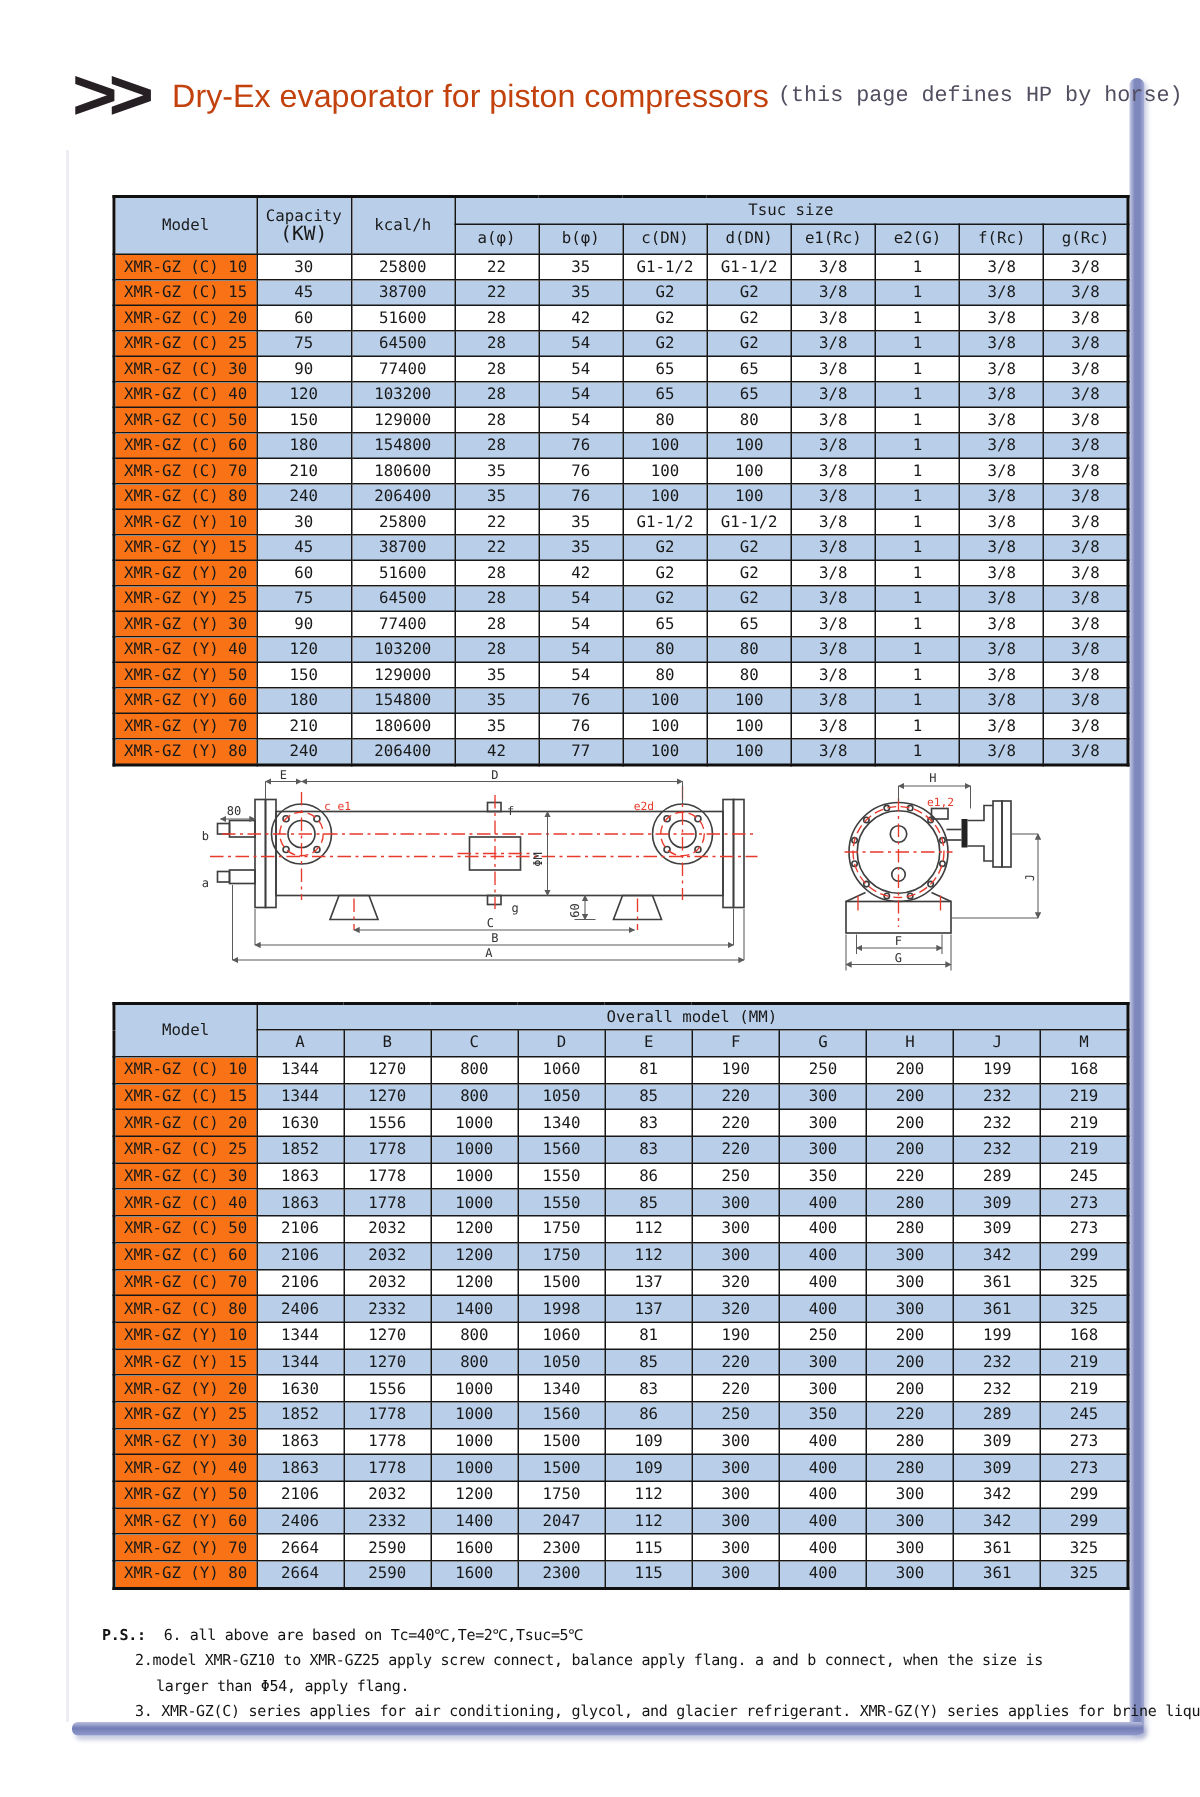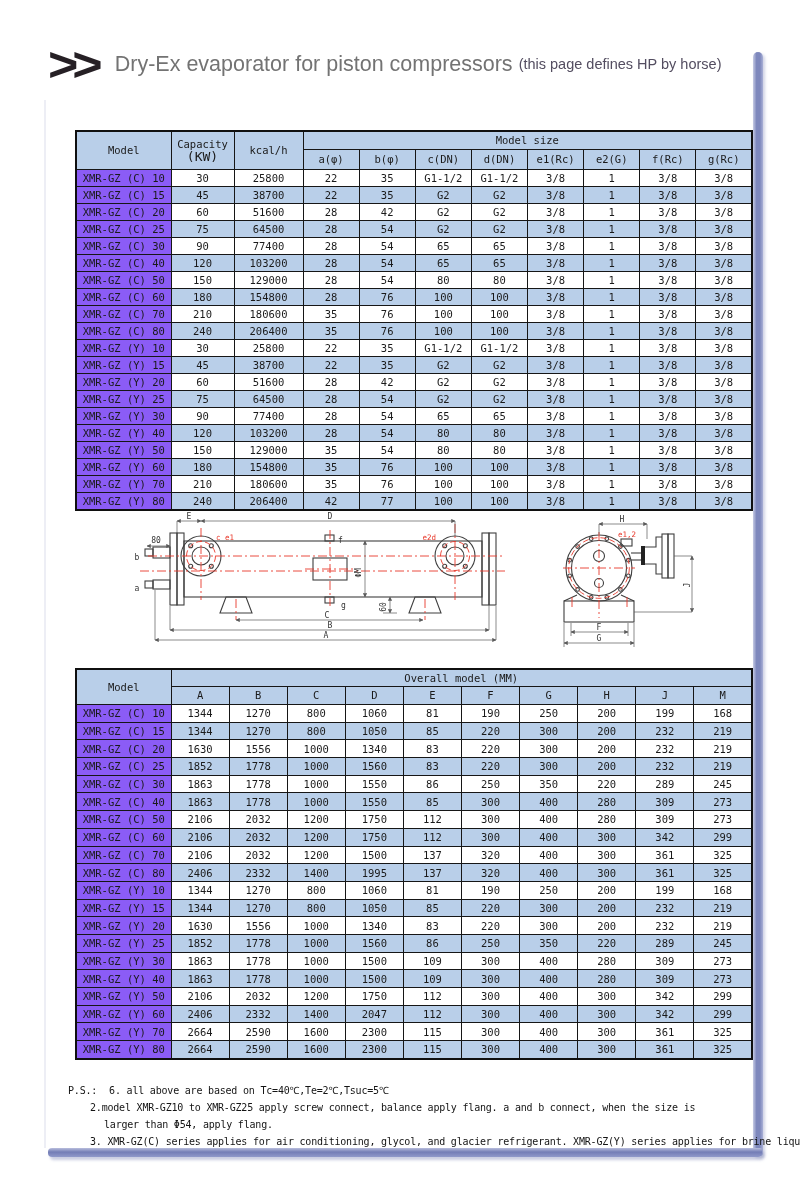--- a/index.html
+++ b/index.html
@@ -10,51 +10,51 @@
     background:linear-gradient(90deg,#c6cbe4,#7e88bd 35%,#7e88bd 70%,#aab1d6);
     border-radius:6px 6px 3px 3px;box-shadow:2px 2px 3px rgba(120,130,180,.35);}
   .frame-bottom{position:absolute;left:48px;top:1148px;width:714px;height:9px;
     background:linear-gradient(180deg,#b9bedd,#737db6 45%,#9099ca);
     border-radius:4px 2px 4px 4px;box-shadow:2px 3px 3px rgba(120,130,180,.4);}
   .frame-left{position:absolute;left:44px;top:100px;width:2px;height:1048px;background:#edeef5;}
   
   .hdr{position:absolute;left:48px;top:38px;display:flex;align-items:center;}
   .chev{font-family:"Liberation Sans",sans-serif;font-size:52px;font-weight:bold;
         letter-spacing:-6px;color:#262025;line-height:1;margin-right:18px;transform:scaleY(.92);}
-  .ttl{font-family:"Liberation Sans",sans-serif;font-size:21.5px;color:#737373;white-space:nowrap;}
-  .sub{font-family:Liberation Sans, sans-serif;font-size:14.5px;color:#534d60;margin-left:6px;white-space:nowrap;}
+  .ttl{font-family:"Liberation Sans",sans-serif;font-size:21.5px;color:#c2410c;white-space:nowrap;}
+  .sub{font-family:Liberation Mono, monospace;font-size:14.5px;color:#534d60;margin-left:6px;white-space:nowrap;}
   
   table.spec{position:absolute;left:75px;width:678px;border-collapse:collapse;table-layout:fixed;
              border:2px solid #101010;}
   #table1{top:130px;}
   #table2{top:668px;}
   table.spec th,table.spec td{border:1px solid #161616;text-align:center;padding:0;
              font-weight:normal;font-size:10.5px;line-height:1.15;overflow:hidden;white-space:nowrap;}
   table.spec thead th{background:var(--cell-blue,#b9cfe9);}
   #table1 thead tr:first-child th{height:17px;}
   #table1 thead tr:last-child th{height:19px;text-align:center;}
   #table2 thead tr:first-child th{height:16px;}
   #table2 thead tr:last-child th{height:17px;}
   #table1 tbody td{height:16px;}
   #table2 tbody td{height:16.7px;}
   #table1 tbody tr:nth-child(even) td:not(.model),
   #table2 tbody tr:nth-child(even) td:not(.model){background:var(--cell-blue,#b9cfe9);}
-  td.model{background:#8b5cf6;margin-top:42px;}
+  td.model{background:#f97316;margin-top:42px;}
   .cap-sub{font-size:13px;line-height:1;}
   
   .drawing{position:absolute;left:130px;top:512px;width:580px;height:136px;}
   .dk{stroke:var(--line-dark,#3f3f3f);stroke-width:1.1;fill:none;}
   .red-g{stroke:var(--accent-red,#e8392b);stroke-width:0.9;fill:none;}
   .dim{stroke:#5a5a5a;stroke-width:0.7;fill:none;}
   .lbl{font-family:"DejaVu Sans Mono",monospace;font-size:8px;fill:#333;}
   .lbl-r{font-family:"DejaVu Sans Mono",monospace;font-size:7.5px;fill:var(--accent-red,#e8392b);}
   
   .notes{position:absolute;left:68px;top:1082px;font-size:10px;color:#141414;line-height:17px;
          letter-spacing:-0.2px;white-space:nowrap;}
-  .ps{margin-right:12px;}
+  .ps{margin-right:12px;font-weight:bold;}
   .ind1{padding-left:22px;}
   .ind2{padding-left:36px;}
 </style>
 </head>
 <body>
 
 <div class="page">
   <div class="frame-right"></div>
   <div class="frame-bottom"></div>
   <div class="frame-left"></div>
@@ -80,21 +80,21 @@
         <col>
     </colgroup>
     <thead>
       <tr>
         <th rowspan="2">Model</th>
         <th rowspan="2">
           <div>Capacity</div>
           <div class="cap-sub">(KW)</div>
         </th>
         <th rowspan="2">kcal/h</th>
-        <th colspan="8">Model size</th>
+        <th colspan="8">Tsuc size</th>
       </tr>
       <tr>
           <th>a(φ)</th>
           <th>b(φ)</th>
           <th>c(DN)</th>
           <th>d(DN)</th>
           <th>e1(Rc)</th>
           <th>e2(G)</th>
           <th>f(Rc)</th>
           <th>g(Rc)</th>
@@ -657,21 +657,21 @@
           <td>400</td>
           <td>300</td>
           <td>361</td>
           <td>325</td>
         </tr>
         <tr>
           <td class="model">XMR-GZ (C) 80</td>
           <td>2406</td>
           <td>2332</td>
           <td>1400</td>
-          <td>1995</td>
+          <td>1998</td>
           <td>137</td>
           <td>320</td>
           <td>400</td>
           <td>300</td>
           <td>361</td>
           <td>325</td>
         </tr>
         <tr>
           <td class="model">XMR-GZ (Y) 10</td>
           <td>1344</td>

